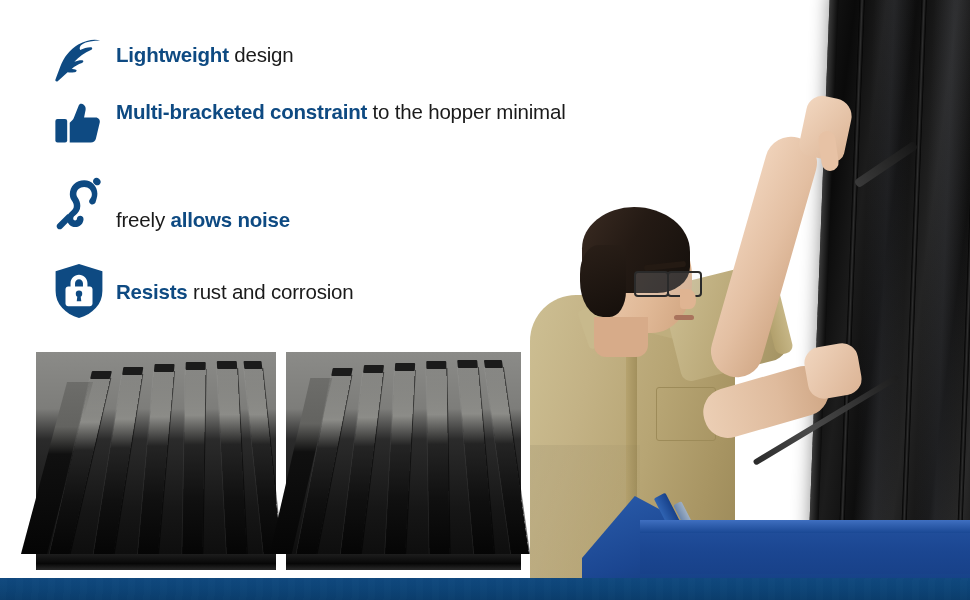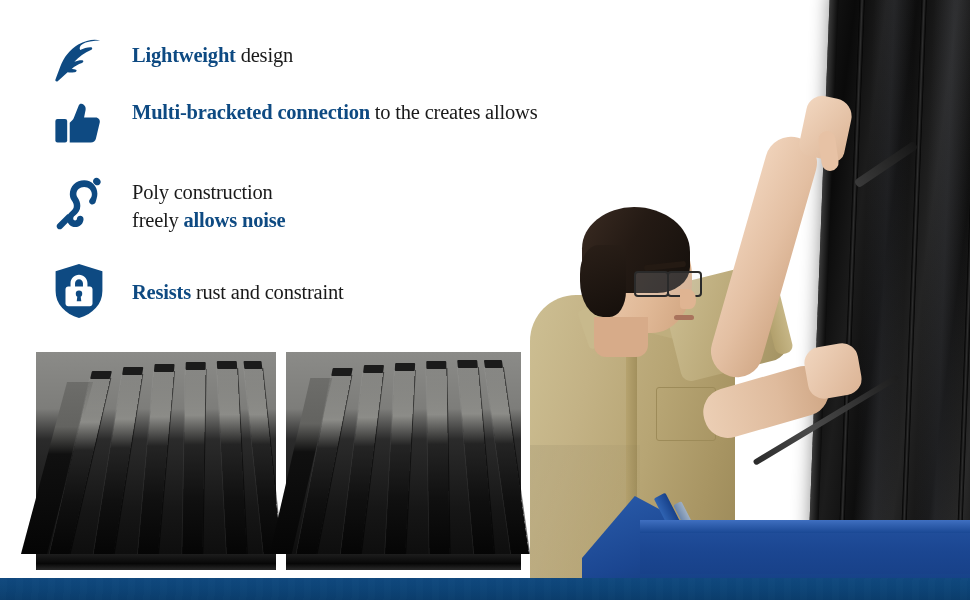--- a/index.html
+++ b/index.html
@@ -3,21 +3,21 @@
 <meta charset="utf-8">
 <style>
   html,body{margin:0;padding:0;background:#fff;}
   body{width:970px;height:600px;overflow:hidden;font-family:"Liberation Sans",sans-serif;}
   #stage{position:relative;width:970px;height:600px;background:#ffffff;overflow:hidden;}
 
   
   .feature-list{position:absolute;left:0;top:0;width:720px;height:350px;}
   .feature-row{position:absolute;display:flex;align-items:flex-start;}
   .feature-row .ficon{width:62px;flex:0 0 62px;display:flex;align-items:center;justify-content:center;}
-  .feature-row .ftext{margin-left:22px;font-size:20.5px;line-height:28px;color:#1a1a1a;letter-spacing:-0.2px;font-family:Liberation Serif, serif;}
+  .feature-row .ftext{margin-left:6px;font-size:20.5px;line-height:28px;color:#1a1a1a;letter-spacing:-0.2px;}
   .feature-row .ftext b{color:#0e4a82;font-weight:bold;}
   .feature-row .ftext .hl{color:#0e4a82;font-weight:bold;}
 
   #row1{left:48px;top:32px;}
   #row2{left:48px;top:94px;}
   #row3{left:48px;top:170px;}
   #row4{left:48px;top:256px;}
 
   #row1 .ficon{height:56px;}
   #row2 .ficon{height:60px;}
@@ -156,49 +156,49 @@
     </div>
 
     <div class="feature-row" id="row2">
       <div class="ficon">
         <svg width="54" height="54" viewBox="0 0 64 64" aria-hidden="true">
           <rect x="4" y="26" width="14" height="28" rx="2.5" fill="#0e4a82"></rect>
           <path d="M24 54h22c3 0 5.4-2 6-4.6l4.6-19.3c.7-3-1.6-5.9-4.8-5.9H38l1.8-8.8c.7-3.4-1.5-6.7-4.8-7.3-1.4-.3-2.7.5-3.2 1.8l-6 15.1c-.4 1-1 1.8-1.8 2.5L21 30.6V54z" fill="#0e4a82"></path>
         </svg>
       </div>
       <div class="ftext">
-        <b>Multi-bracketed connection</b><span> to the creates allows</span><br>
+        <b>Multi-bracketed constraint</b><span> to the hopper minimal</span><br>
       </div>
     </div>
 
     <div class="feature-row" id="row3">
       <div class="ficon">
         <svg width="56" height="56" viewBox="0 0 64 64" aria-hidden="true">
           <path d="M38 6c-9.5 0-16.5 7-16.5 16 0 3 1 5.6 2.6 7.8 1.4 2 2 3.7 2 5.7 0 2.8-1.4 4.6-3.6 6.3-2.6 2-4.2 4.6-4.2 8.2 0 5.3 4.2 9.5 9.5 9.5 5.2 0 9.2-3.9 9.4-9 .1-2.3-1.6-4-3.8-4-2 0-3.6 1.5-3.8 3.4-.1 1.2-.9 2-2 2-1.3 0-2.2-1-2.2-2.3 0-1.3.6-2.2 1.8-3.1 3.6-2.8 6.3-6.3 6.3-11.2 0-3.6-1.2-6.5-3-9.2-1-1.4-1.5-2.7-1.5-4.2 0-4.8 3.8-8.3 8.9-8.3 5 0 8.8 3.5 8.8 8.4 0 2.2-.8 4-2.2 5.6-1.6 1.8-1.2 4.3.8 5.5 1.8 1.1 4 .6 5.3-1C51.6 28.6 53 25 53 21.3 53 12.8 46.6 6 38 6z" fill="#0e4a82"></path>
           <path d="M19 44.5 7.5 56c-1.4 1.4-1.4 3.6 0 5s3.6 1.4 5 0l11.5-11.5c-2.3-1-4-2.7-5-5z" fill="#0e4a82"></path>
           <path d="M54.8 4.2c-1.7-1.6-4.3-1.5-5.8.3-1.5 1.8-1.2 4.4.6 5.8l.9.7c1.8 1.4 4.3 1 5.6-.9 1.3-1.8.9-4.3-1.3-5.9z" fill="#0e4a82"></path>
         </svg>
       </div>
       <div class="ftext">
-        <span>Poly construction</span><br>
+        <br>
         <span>freely </span><b class="hl">allows noise</b>
       </div>
     </div>
 
     <div class="feature-row" id="row4">
       <div class="ficon">
         <svg width="54" height="58" viewBox="0 0 60 64" aria-hidden="true">
           <path d="M30 2 4 10v22c0 14.5 10.5 25.5 26 30 15.5-4.5 26-15.5 26-30V10L30 2z" fill="#0e4a82"></path>
           <path d="M30 14c-5.2 0-9.4 4.2-9.4 9.4V27H18c-1.7 0-3 1.3-3 3v16c0 1.7 1.3 3 3 3h24c1.7 0 3-1.3 3-3V30c0-1.7-1.3-3-3-3h-2.6v-3.6C39.4 18.2 35.2 14 30 14zm0 5c2.4 0 4.4 2 4.4 4.4V27h-8.8v-3.6c0-2.4 2-4.4 4.4-4.4z" fill="#ffffff"></path>
           <circle cx="30" cy="35" r="3.6" fill="#0e4a82"></circle>
           <path d="M28.4 36h3.2l.9 7.4h-5z" fill="#0e4a82"></path>
         </svg>
       </div>
       <div class="ftext">
-        <b>Resists</b><span> rust and constraint</span>
+        <b>Resists</b><span> rust and corrosion</span>
       </div>
     </div>
   </div>
 
   <div class="product-photo">
 
     <div class="lid lid-a">
       <div class="panel">
         <div class="deck"></div>
         <div class="rib-shadow" style="left:8px;  width:26px; height:172px; transform:skewX(-15deg);"></div>

